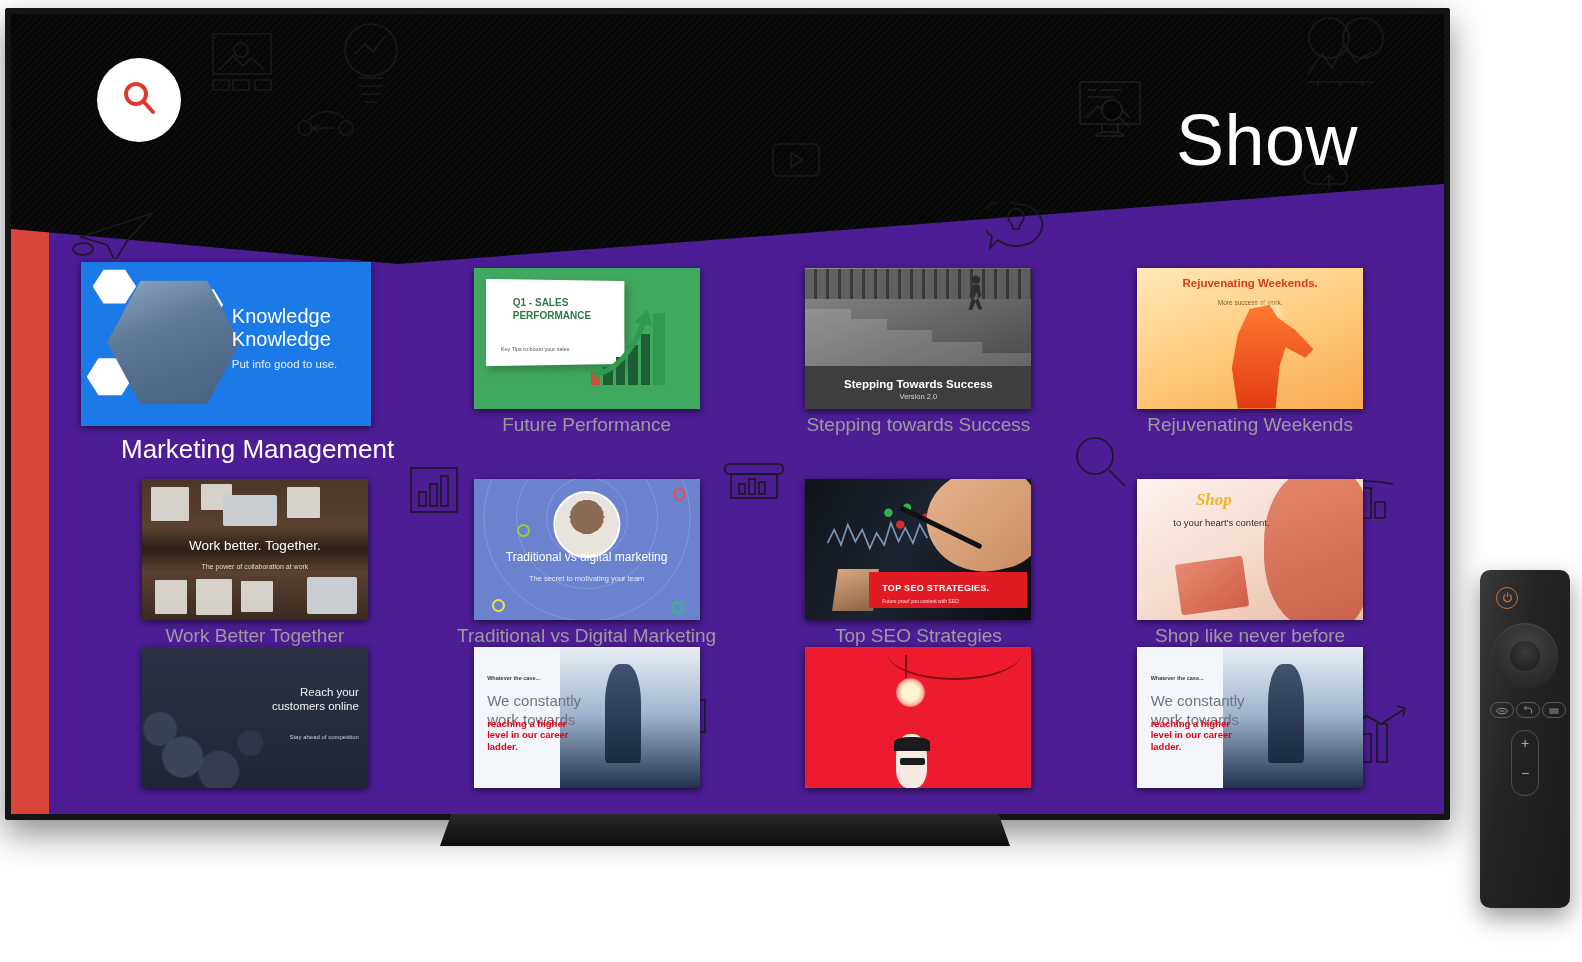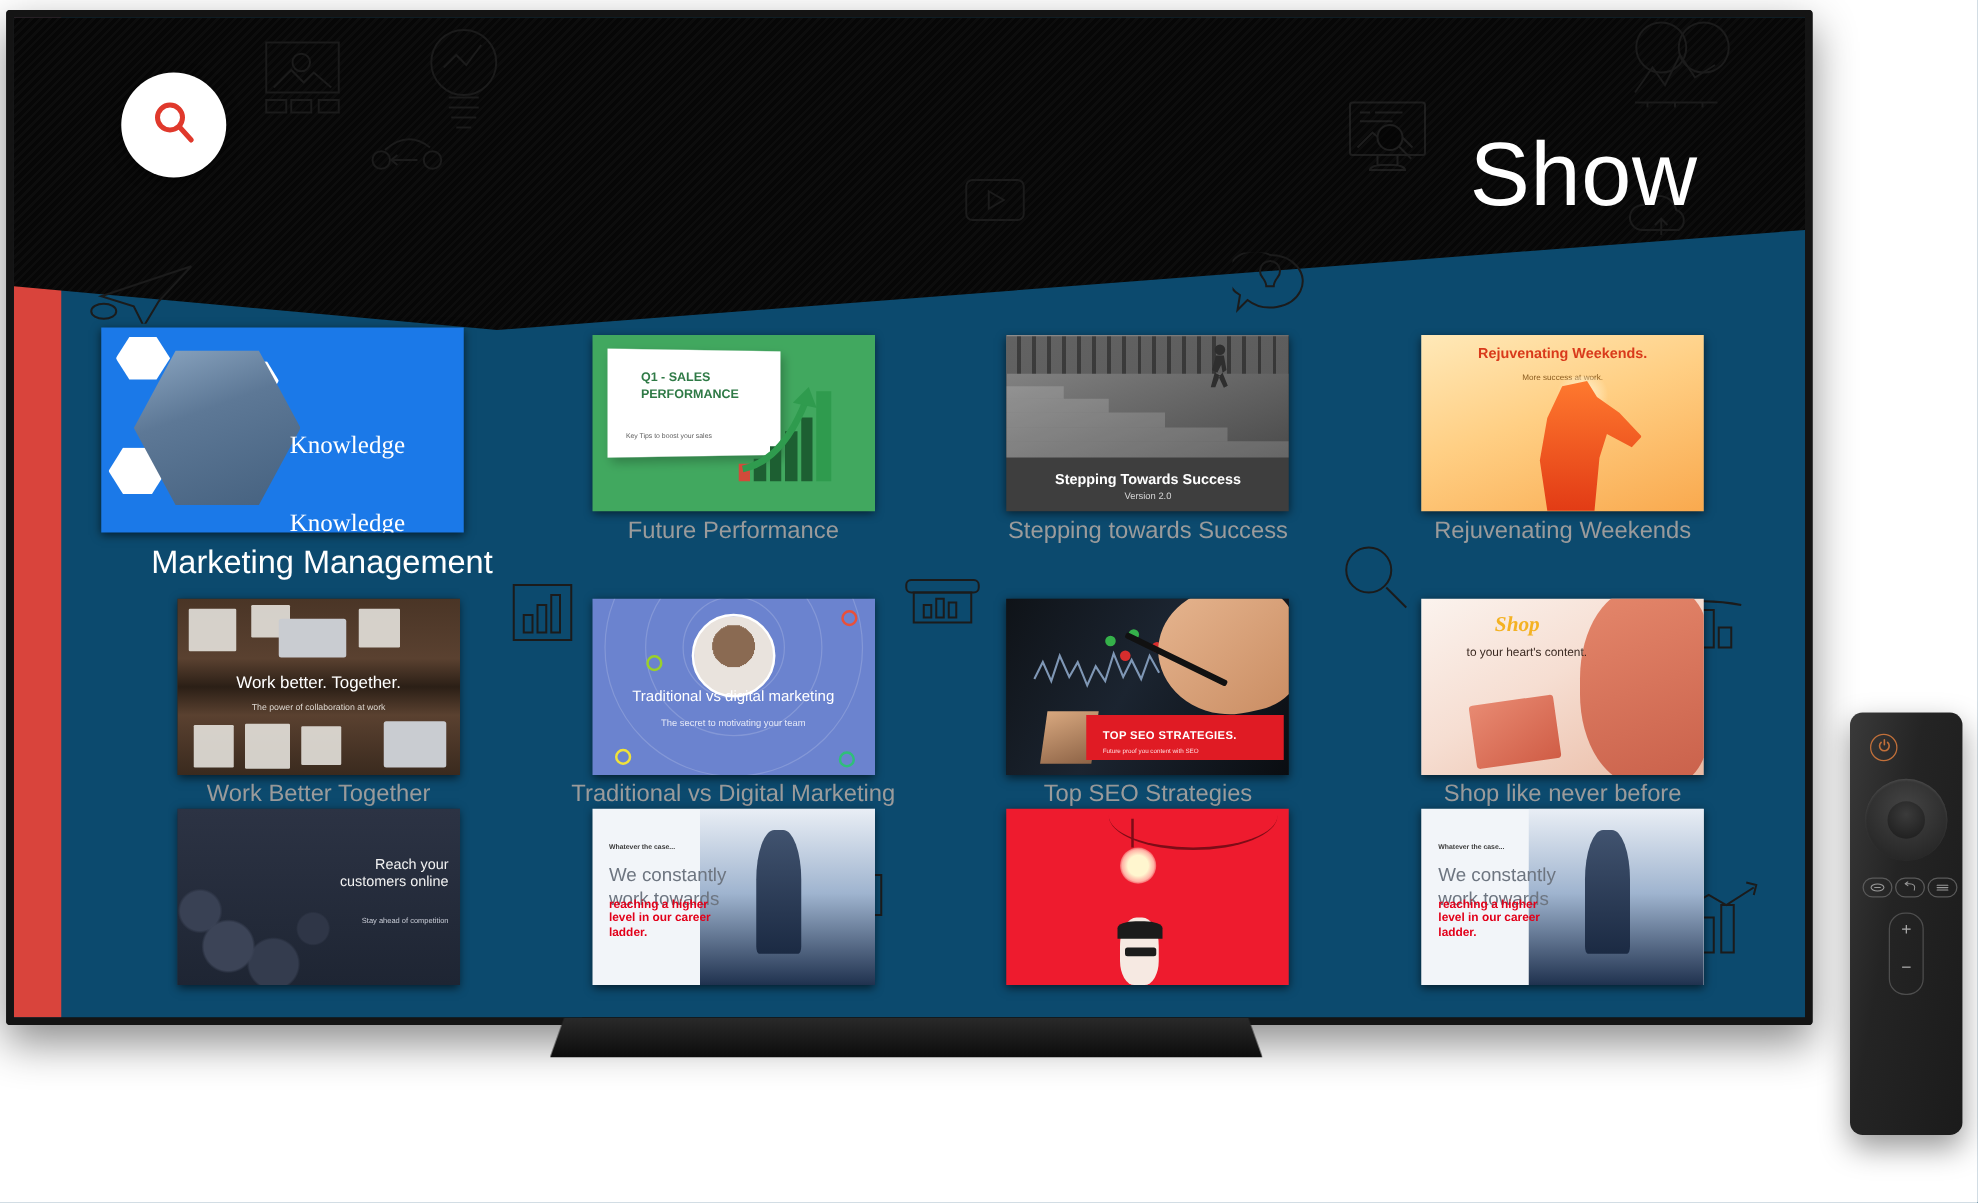--- a/index.html
+++ b/index.html
@@ -7,21 +7,21 @@
 
   .stage{position:relative;width:1582px;height:962px;background:#fff;}
 
   
   .tv{position:absolute;left:5px;top:8px;width:1445px;height:812px;
       background:#0b0b0b;border-radius:3px;
       box-shadow:0 14px 34px rgba(0,0,0,.45);}
   .tv-bezel{position:absolute;inset:0;border:6px solid #141414;border-radius:3px;
       box-sizing:border-box;pointer-events:none;}
   .tv-screen{position:absolute;left:6px;top:6px;right:6px;bottom:6px;
-      background:#0c4a6e;overflow:hidden;}
+      background:#4c1d95;overflow:hidden;}
 
   
   .rail{position:absolute;left:0;top:0;width:38px;height:100%;background:#d9443c;}
 
   
   .wm{position:absolute;inset:0;pointer-events:none;}
   .wm svg{position:absolute;stroke:#1b1b1b;fill:none;stroke-width:1.6;}
   .wm-top{position:absolute;left:0;top:0;width:100%;height:250px;
      background:repeating-linear-gradient(135deg,#0d0d0d 0 2px,#070707 2px 5px);
      -webkit-clip-path:polygon(0 0,100% 0,100% 68%,27% 100%,0 86%);
@@ -56,21 +56,21 @@
   
   .t-km{background:#1b79e8;}
   .t-km .hex{position:absolute;left:9%;top:9%;width:46%;height:80%;
      background:linear-gradient(160deg,#8fa9c4,#5d7896 40%,#44607e);
      -webkit-clip-path:polygon(25% 3%,75% 3%,100% 50%,75% 97%,25% 97%,0 50%);
      clip-path:polygon(25% 3%,75% 3%,100% 50%,75% 97%,25% 97%,0 50%);}
   .t-km .hexw{position:absolute;background:#fff;
      -webkit-clip-path:polygon(25% 3%,75% 3%,100% 50%,75% 97%,25% 97%,0 50%);
      clip-path:polygon(25% 3%,75% 3%,100% 50%,75% 97%,25% 97%,0 50%);}
   .t-km .txt{position:absolute;left:52%;top:26%;color:#fff;}
-  .t-km .t1{font-family:Liberation Serif, serif;font-size:16px;line-height:1.15;margin-top:40px;}
+  .t-km .t1{font-family:Liberation Sans, sans-serif;font-size:16px;line-height:1.15;}
   .t-km .t2{font-size:9.5px;margin-top:7px;color:#e6eefb;}
   .cell.sel .t-km .t1{font-size:20px;}
   .cell.sel .t-km .t2{font-size:11.5px;}
 
   .t-sales{background:#41a85f;}
   .t-sales .card{position:absolute;left:6%;top:9%;width:62%;height:60%;background:#fff;
      transform:perspective(420px) rotateY(9deg);box-shadow:3px 4px 8px rgba(0,0,0,.25);}
   .t-sales .s1{position:absolute;left:12%;top:20%;color:#2f7a46;font-weight:bold;font-size:10px;line-height:1.3;margin-left:12px;}
   .t-sales .s2{position:absolute;left:12%;top:56%;color:#5a5a5a;font-size:5.5px;}
   .t-sales .bars{position:absolute;right:4%;bottom:17%;width:46%;height:58%;}

